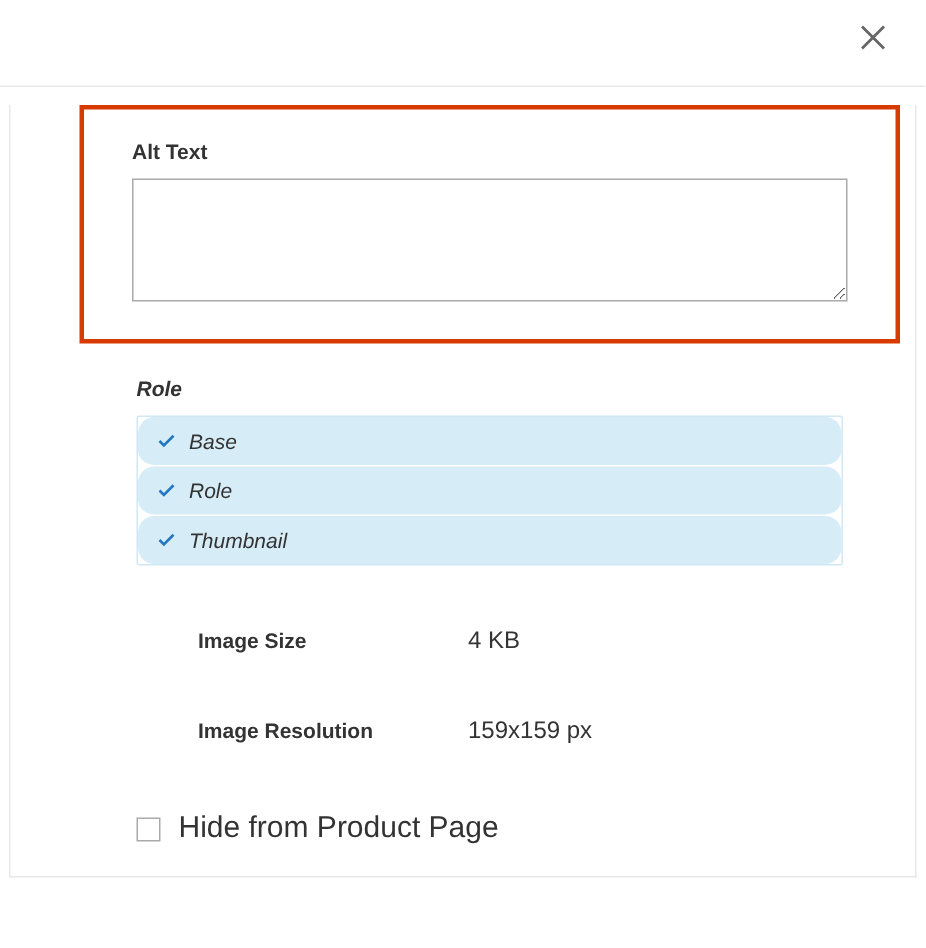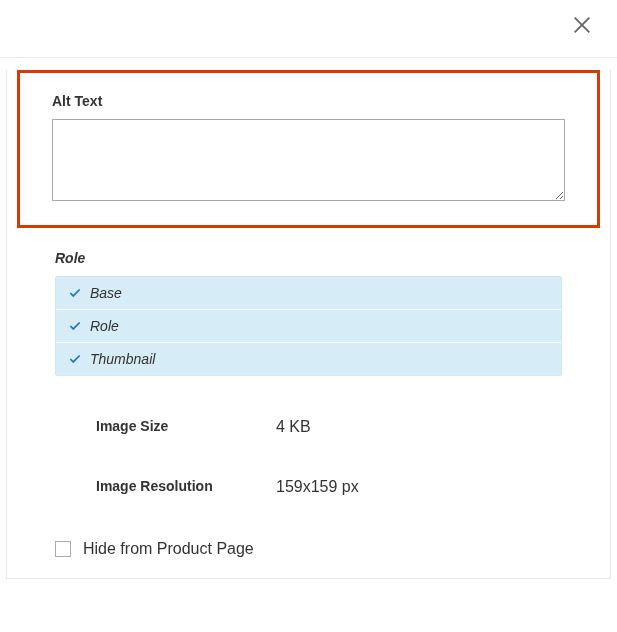--- a/index.html
+++ b/index.html
@@ -27,20 +27,21 @@
       height: 22px;
       cursor: pointer;
       color: #666;
     }
     .content-wrapper {
       border-left: 1px solid #e8e8e8;
       border-right: 1px solid #e8e8e8;
       border-bottom: 1px solid #e8e8e8;
       padding-bottom: 20px;
       margin: 0 6px;
+      padding-left: 36px;
     }
     .highlight-box {
       border: 3px solid #d83b01;
       margin: 12px 10px 0 10px;
       padding: 20px 32px 20px 32px;
     }
     .field-label {
       font-size: 14px;
       font-weight: 600;
       color: #333;
@@ -68,20 +69,21 @@
     .role-item {
       background: #d6ecf7;
       padding: 8px 12px;
       display: flex;
       align-items: center;
       gap: 8px;
       border-bottom: 1px solid #ffffff;
       cursor: pointer;
       font-size: 14px;
       color: #333;
+      border-radius: 11px;
     }
     .role-item:last-child {
       border-bottom: none;
     }
     .check-icon {
       width: 14px;
       height: 14px;
       color: #2376c0;
       flex-shrink: 0;
     }
@@ -109,21 +111,21 @@
       margin-top: 44px;
     }
     .checkbox {
       width: 16px;
       height: 16px;
       border: 1px solid #aaa;
       background: #fff;
       cursor: pointer;
     }
     .checkbox-label {
-      font-size: 16px;
+      font-size: 20px;
       color: #333;
       cursor: pointer;
     }
   </style>
 </head>
 <body>
 
 <div class="header">
   <div class="close-icon">
     <svg viewBox="0 0 24 24" fill="none" stroke="currentColor" stroke-width="2">

